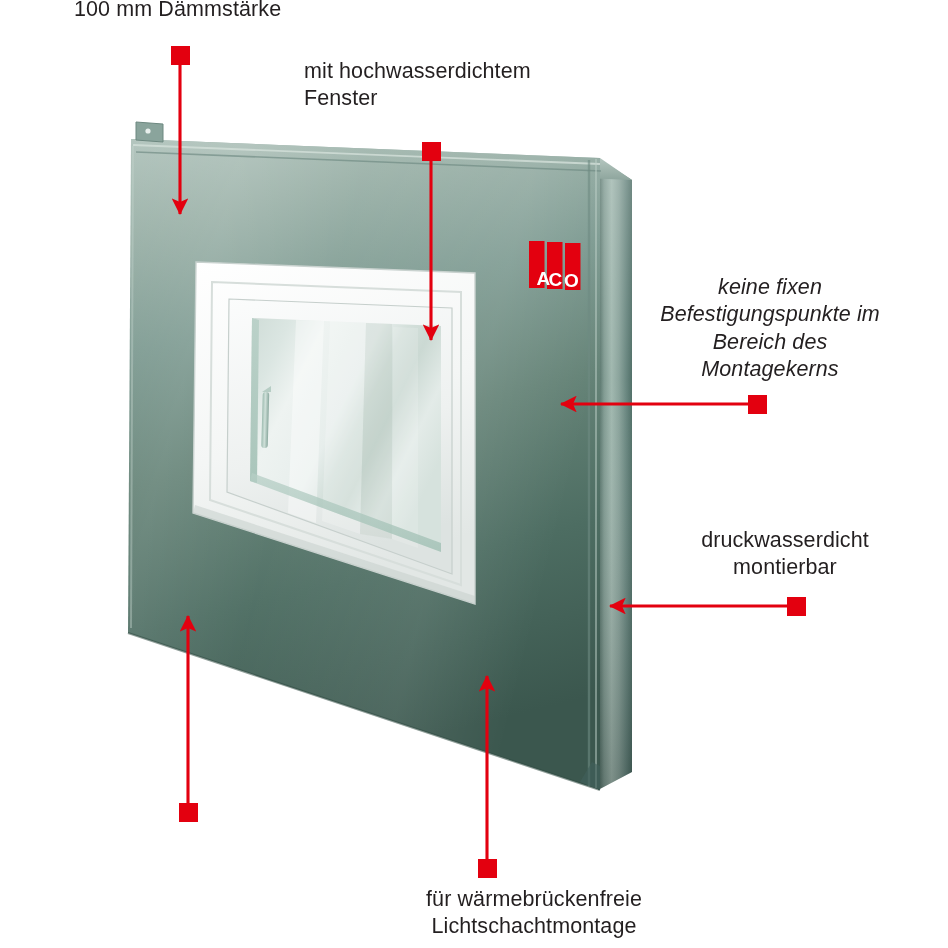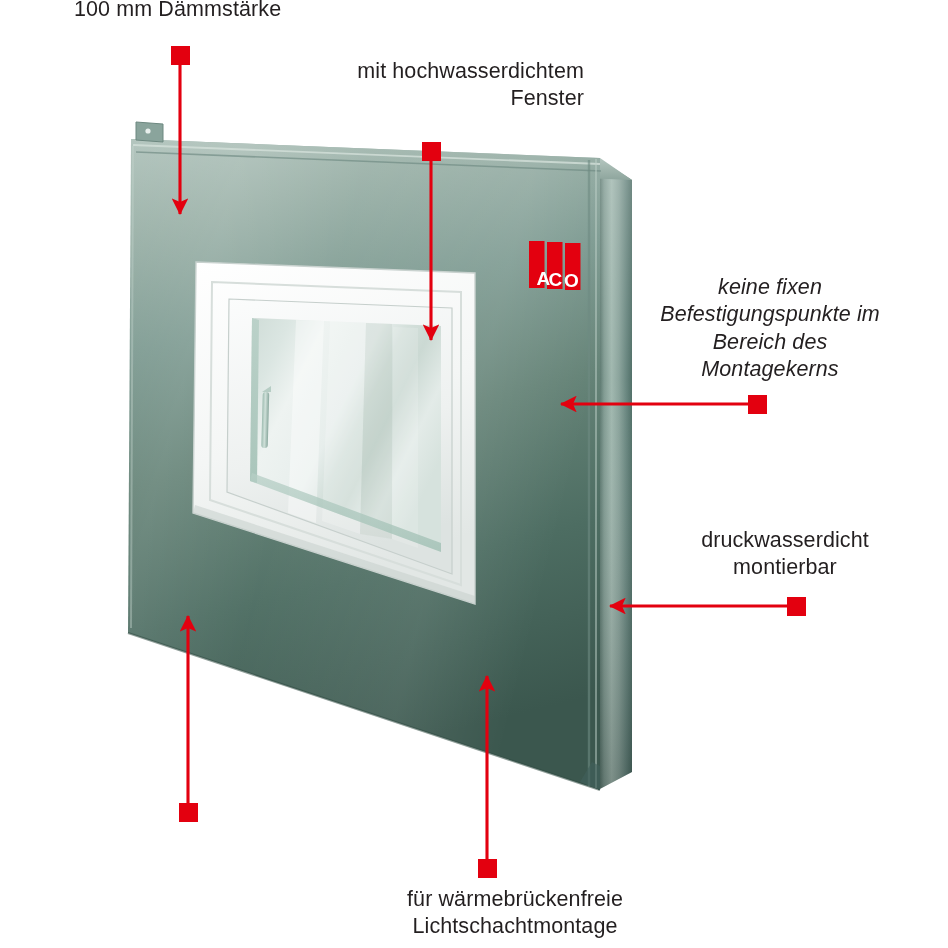--- a/index.html
+++ b/index.html
@@ -28,25 +28,25 @@
   .callout {
     position: absolute;
     color: #231f20;
     font-family: "Liberation Sans", sans-serif;
     font-size: 21.5px;
     line-height: 1.27;
     white-space: pre-line;
     letter-spacing: 0.1px;
   }
   .ca-top-left   { left: 74px;  top: -4px;  text-align: left; }
-  .ca-top-mid    { left: 316px; top: 58px;  width: 268px; text-align: right; }
+  .ca-top-mid    { left: 304px; top: 58px;  width: 268px; text-align: left; }
   .ca-right-1    { left: 620px; top: 274px; width: 300px; text-align: center; font-style: italic; }
   .ca-right-2    { left: 660px; top: 527px; width: 250px; text-align: center; }
   .ca-bot-left   { left: 45px;  top: 832px; width: 300px; text-align: center; }
-  .ca-bot-mid    { left: 370px; top: 886px; width: 290px; text-align: center; }
+  .ca-bot-mid    { left: 389px; top: 886px; width: 290px; text-align: center; }
 </style>
 </head>
 <body>
 
 <div id="stage">
 
   <svg id="scene" viewBox="0 0 948 948">
     <defs>
 
       <linearGradient id="faceGrad" x1="0" y1="0" x2="0.18" y2="1">

